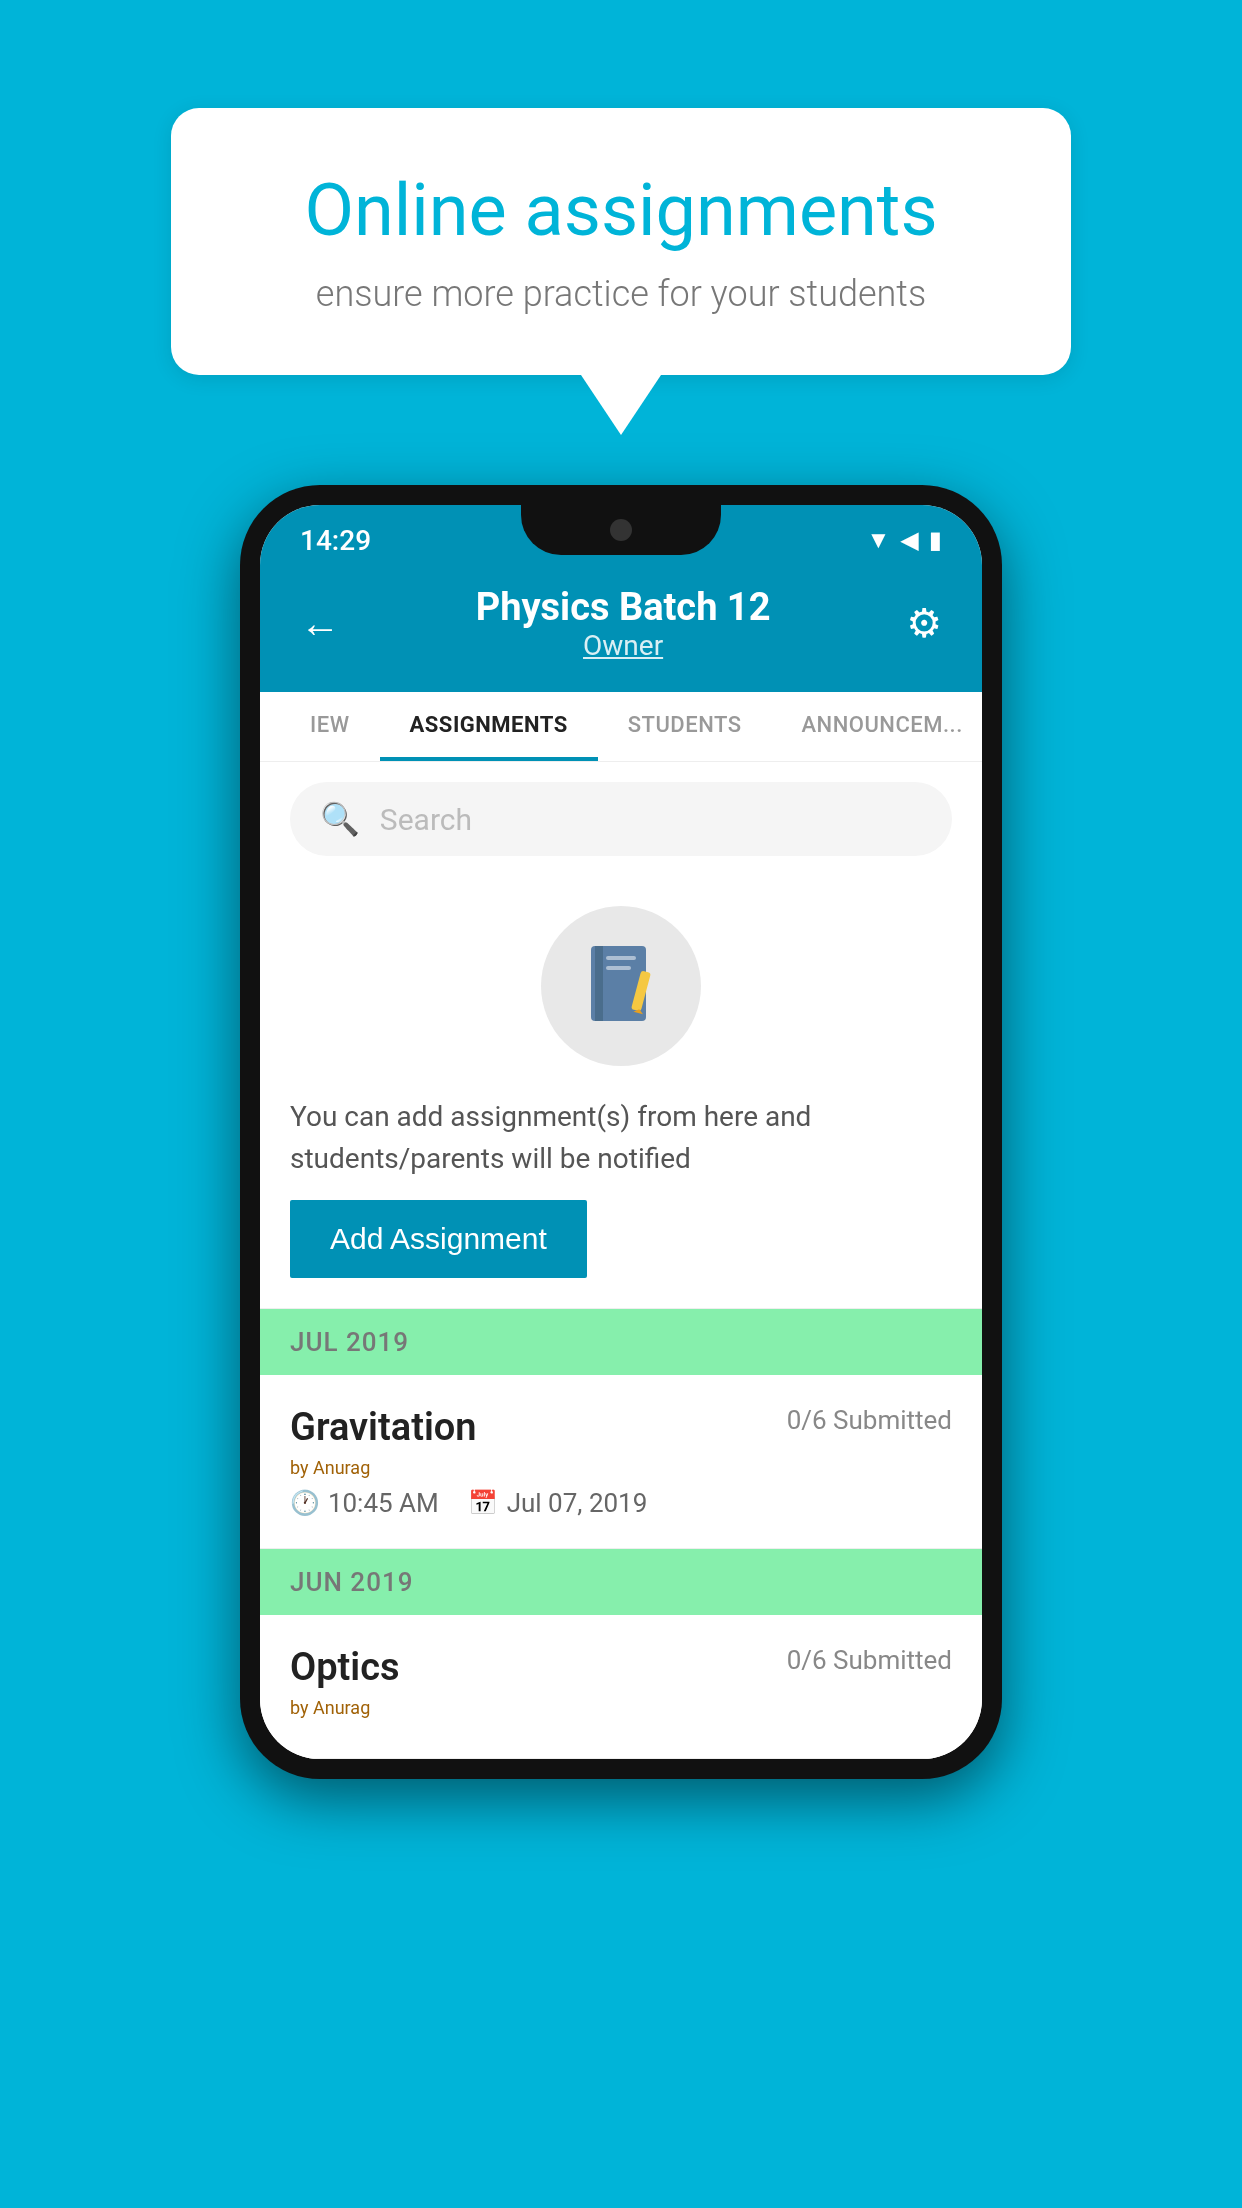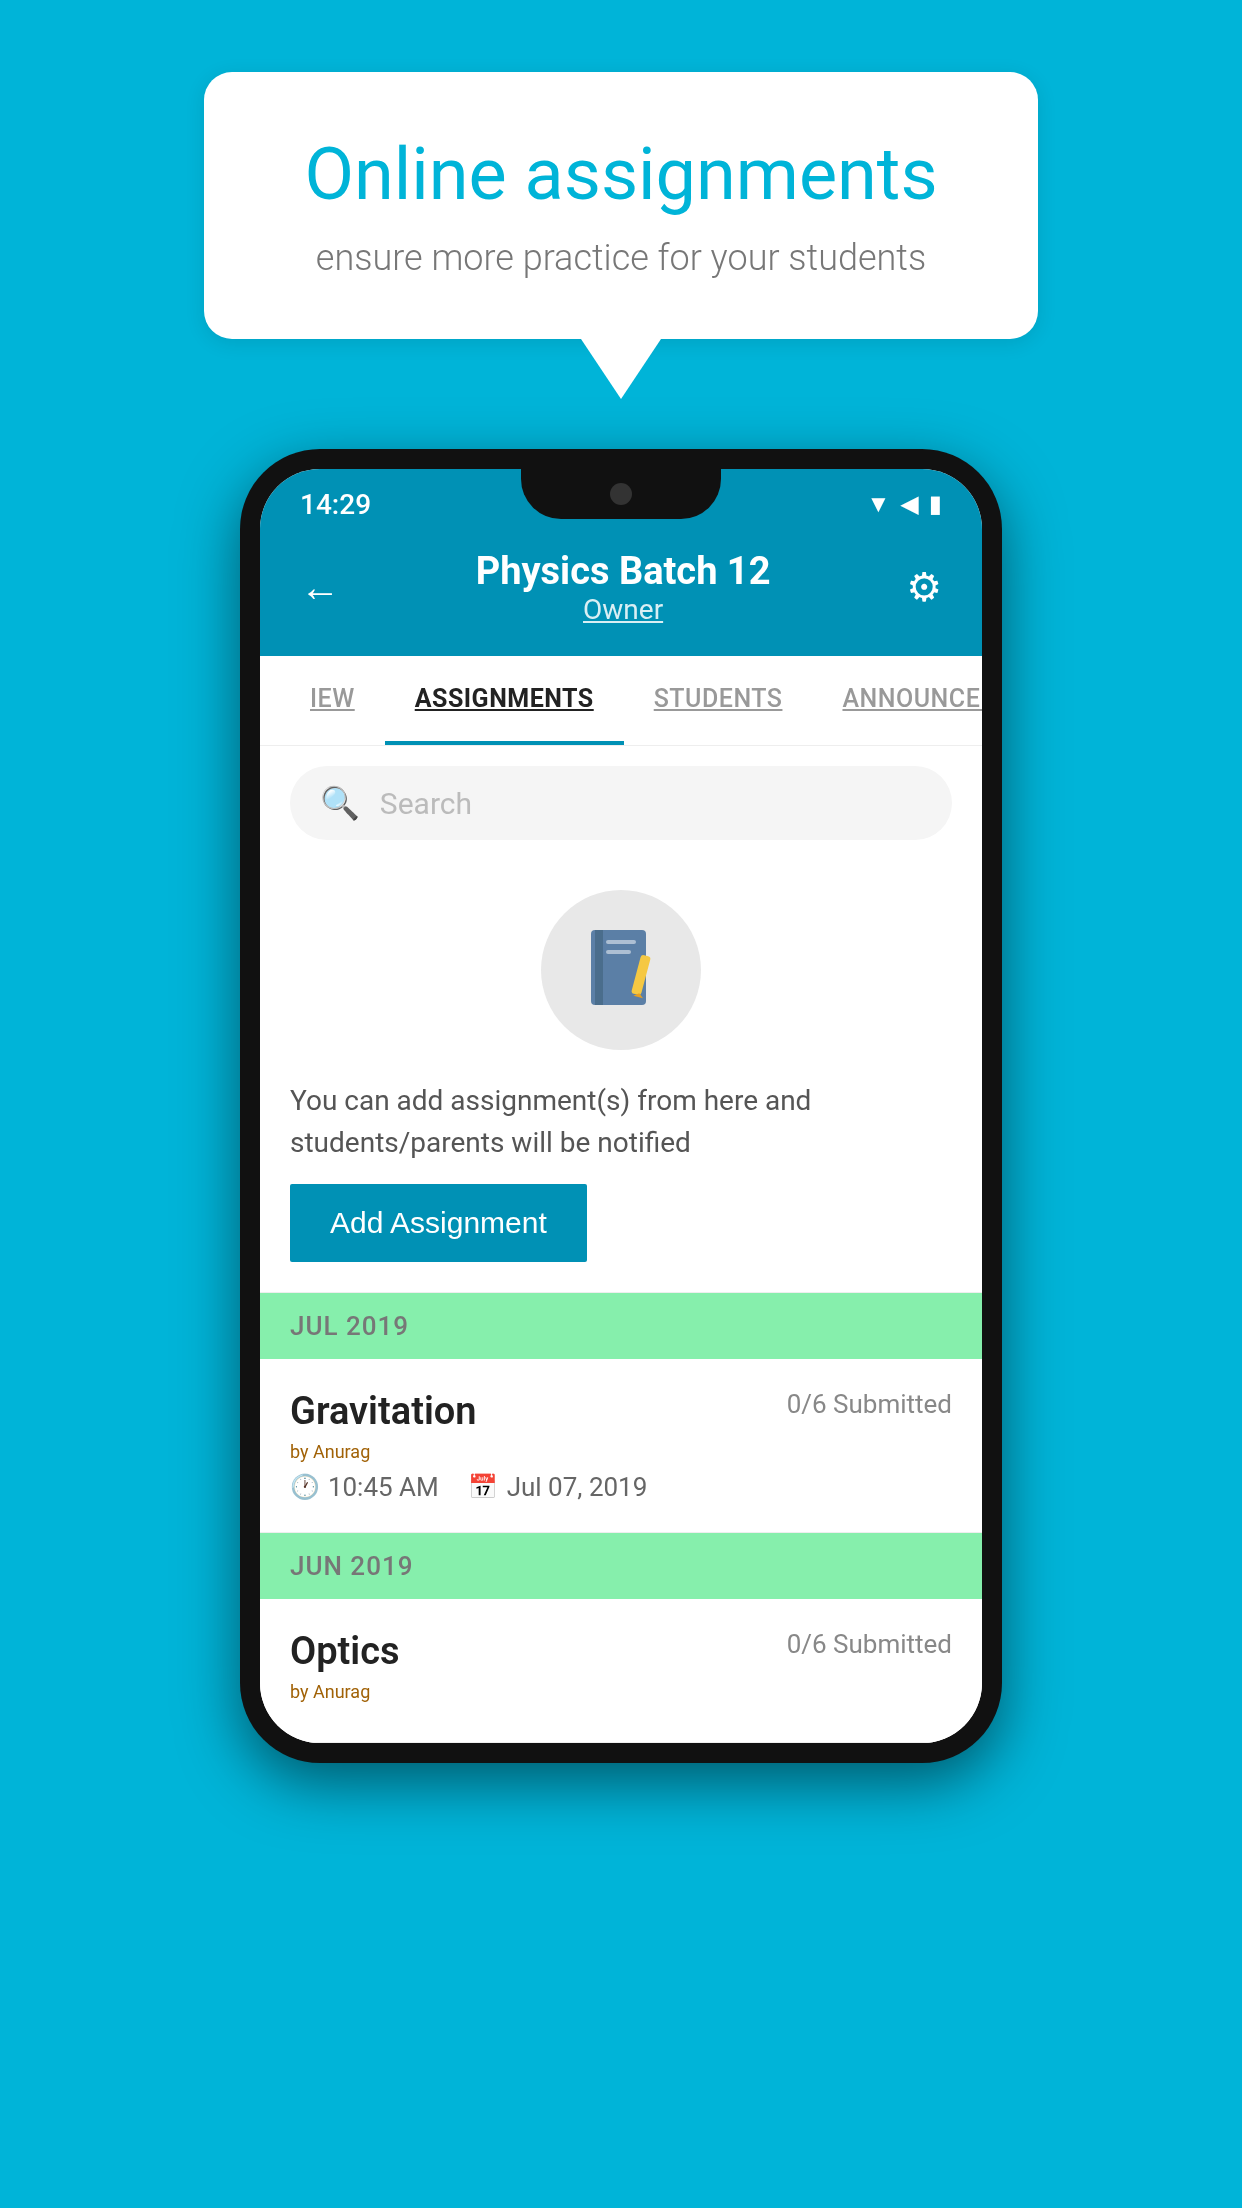--- a/index.html
+++ b/index.html
@@ -11,22 +11,22 @@
       font-family: 'Roboto', Arial, sans-serif;
       overflow: hidden;
       display: flex;
       flex-direction: column;
       align-items: center;
       position: relative;
     }
 
     
     .speech-bubble-container {
-      margin-top: 72px;
-      width: 834px;
+      margin-top: 108px;
+      width: 900px;
       position: relative;
     }
 
     .speech-bubble {
       background: white;
       border-radius: 28px;
       padding: 60px 80px;
       text-align: center;
       box-shadow: 0 4px 20px rgba(0,0,0,0.1);
     }
@@ -166,28 +166,27 @@
 
     
     .tabs-bar {
       background: white;
       display: flex;
       border-bottom: 1px solid #eee;
       padding: 0 20px;
     }
 
     .tab-item {
-      padding: 28px 30px;
-      font-size: 25px;
+      padding: 20px 30px;
+      font-size: 22px;
       color: #999;
       font-weight: 500;
       letter-spacing: 0.5px;
       cursor: pointer;
       border-bottom: 4px solid transparent;
-      text-decoration: underline;
     }
 
     .tab-item.active {
       color: #222;
       font-weight: 700;
       border-bottom: 4px solid #0091b5;
     }
 
     
     .search-container {

